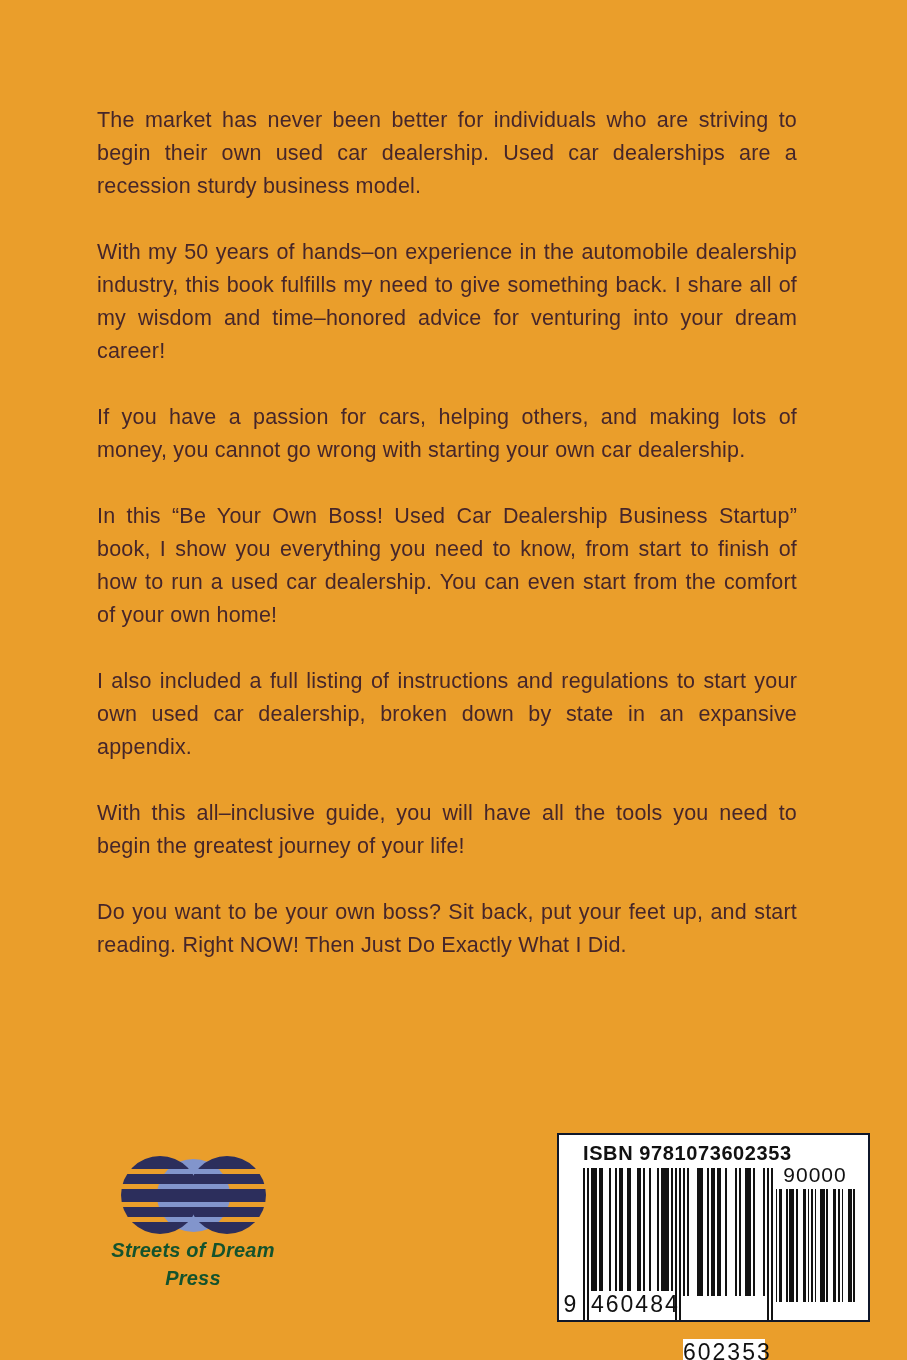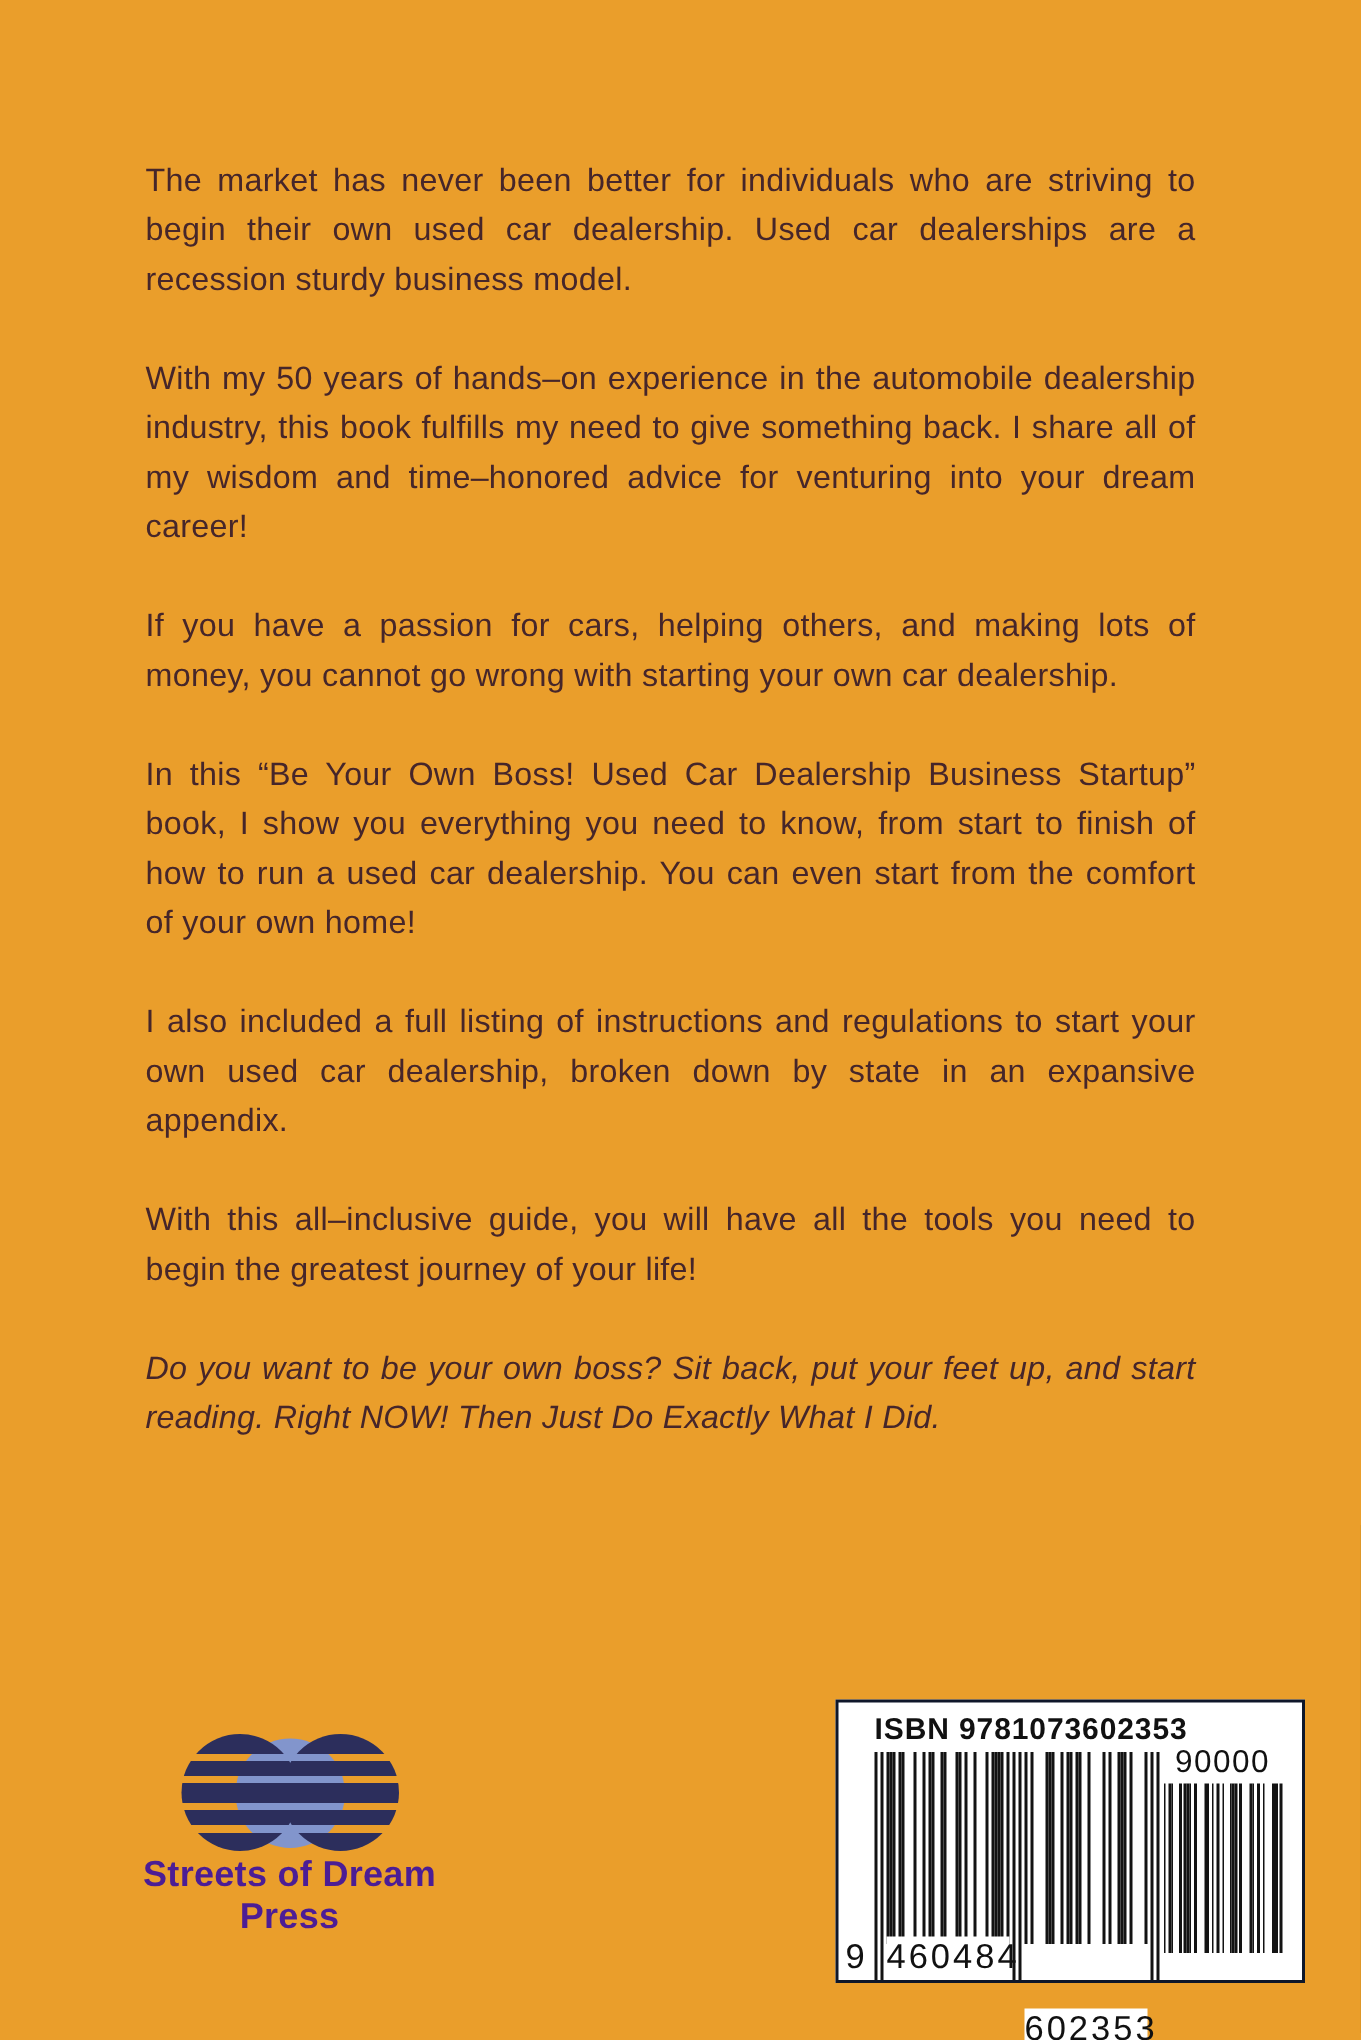--- a/index.html
+++ b/index.html
@@ -17,21 +17,21 @@
     position:absolute;
     left:97px;top:104px;width:700px;
     color:#46262a;
     font-size:21.5px;
     line-height:33px;
     text-align:justify;
     letter-spacing:0.2px;
     font-weight:500;
   }
   .blurb p{margin:0 0 33px 0;}
-  .blurb p:last-child{margin-bottom:0;font-style:italic;}
+  .blurb p:last-child{margin-bottom:0;}
 
   
   .publisher{
     position:absolute;
     left:93px;top:1156px;width:200px;
     text-align:center;
   }
   .logo-mark{
     position:relative;
     width:145px;height:78px;
@@ -50,25 +50,26 @@
     z-index:2;
   }
   .logo-circle.left{left:0;}
   .logo-circle.right{right:0;}
   .logo-circle.center{
     left:36px;top:3px;width:73px;height:73px;
     background:#8295cc;
     z-index:1;
   }
   .publisher-name{
-    color:#4c1d95;
-    font-size:24px;
+    color:#14532d;
+    font-size:20px;
     font-weight:bold;
     line-height:28px;
     letter-spacing:0.2px;
+    font-style:italic;
   }
 
   
   .barcode-box{
     position:absolute;
     left:557px;top:1133px;
     width:313px;height:189px;
     background:#ffffff;
     border:2px solid #0f172a;
     box-sizing:border-box;

